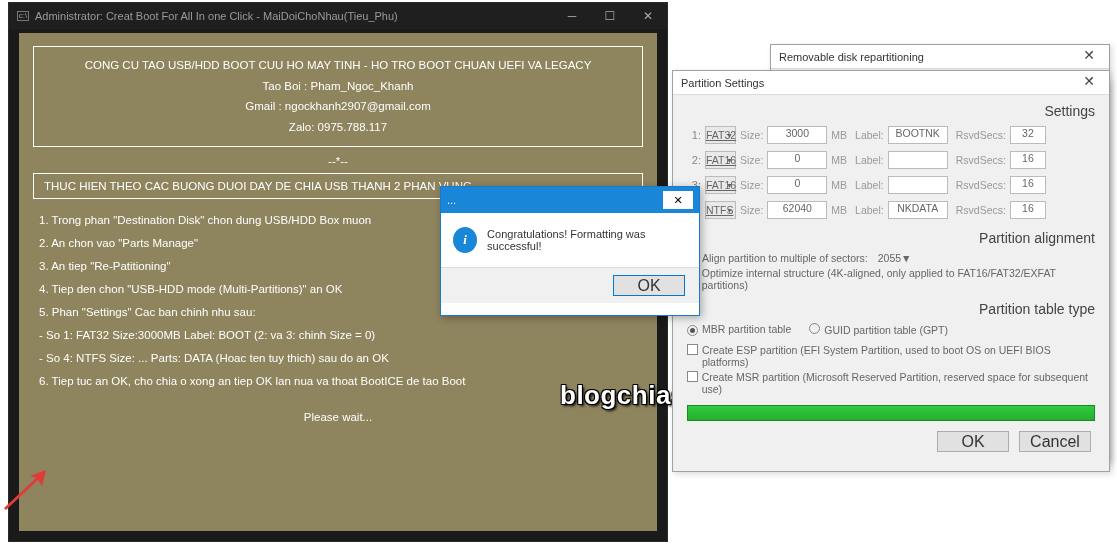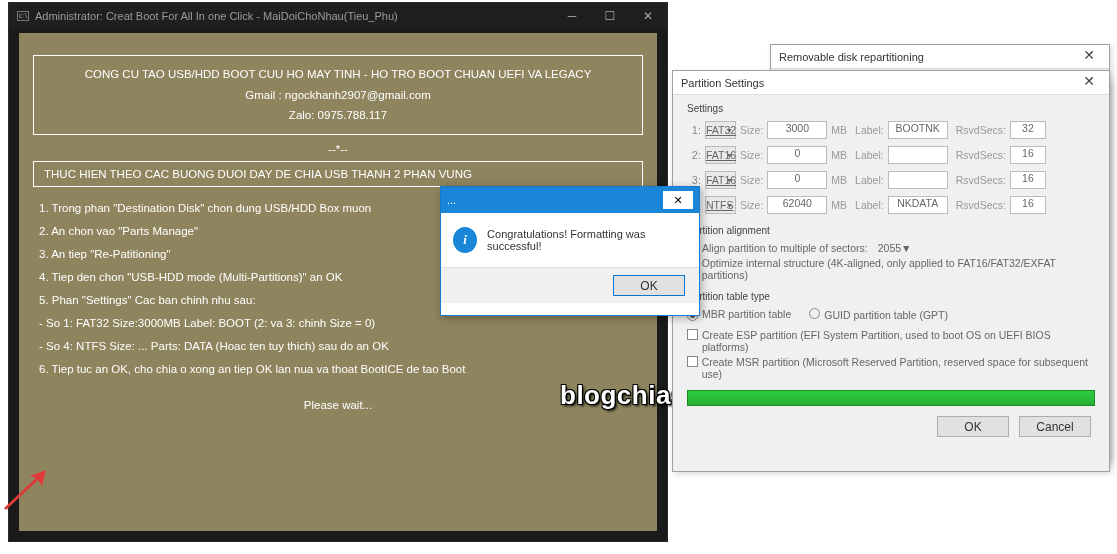--- a/index.html
+++ b/index.html
@@ -4,21 +4,21 @@
 <style>
 * { margin:0; padding:0; box-sizing:border-box; font-family:"Segoe UI",Tahoma,sans-serif; }
 body { width:1117px; height:554px; background:#fff; overflow:hidden; position:relative; }
 
 
 .console-win { position:absolute; left:8px; top:2px; width:660px; height:540px; background:#1a1a1a; border:1px solid #2a2a2a; }
 .console-title { height:26px; background:#1f1f1f; color:#9a9a9a; font-size:11px; line-height:26px; padding-left:8px; display:flex; align-items:center; }
 .console-title .t-icon { display:inline-block; width:12px; height:10px; border:1px solid #777; margin-right:6px; font-size:8px; line-height:8px; text-align:center; }
 .console-ctrls { position:absolute; right:0; top:0; display:flex; }
 .console-ctrls div { width:38px; height:26px; color:#aaa; font-size:12px; display:flex; align-items:center; justify-content:center; }
-.console-body { position:absolute; left:10px; top:30px; right:10px; bottom:10px; background:#8e845e; padding:14px 10px; font-family:Consolas,monospace; color:#fff; font-size:11.5px; overflow:hidden; }
+.console-body { position:absolute; left:10px; top:30px; right:10px; bottom:10px; background:#8e845e; padding:5px 10px; font-family:Consolas,monospace; color:#fff; font-size:11.5px; overflow:hidden; }
 .c-box { border:1px solid #fff; margin:8px 4px; padding:8px 12px; text-align:center; line-height:1.8; }
 .c-mid { text-align:center; margin:6px 0; }
 .c-rule { border:1px solid #fff; margin:2px 4px 10px; padding:6px 10px; }
 .c-lines { padding:0 10px; line-height:2.0; }
 
 
 .arrow { position:absolute; left:2px; top:470px; width:44px; height:40px; }
 .arrow svg { width:100%; height:100%; }
 
 
@@ -27,37 +27,37 @@
 .dlg-close { position:absolute; right:6px; top:2px; width:28px; height:18px; color:#444; font-size:14px; text-align:center; }
 .part-dlg { left:770px; top:44px; width:340px; height:420px; }
 .part-table { padding:8px 12px; font-size:11px; color:#444; }
 .part-table .hdr { display:flex; gap:20px; border-bottom:1px solid #ccc; padding-bottom:2px; }
 .rdp-dlg { left:750px; top:80px; width:360px; height:380px; }
 
 
 .set-dlg { left:672px; top:70px; width:438px; height:402px; }
 .set-body { padding:8px 14px; color:#666; }
 .set-grp { margin-bottom:10px; }
-.set-lbl { font-weight:400; color:#444; margin-bottom:6px; font-size:10px; }
+.set-lbl { font-weight:400; color:#444; margin-bottom:6px; font-size:14px;text-align:right; }
 .row { display:flex; align-items:center; gap:4px; margin-bottom:5px; height:20px; }
 .row .num { width:14px; text-align:right; color:#888; }
 .row .sel { width:31px; height:18px; background:#e9e9e9; border:1px solid #bbb; font-size:10.5px; display:flex; align-items:center; padding-left:0; position:relative; color:#666;text-decoration:underline; }
 .row .sel .dd { position:absolute; right:2px; font-size:7px; color:#666; }
 .row .txt { color:#999; font-size:10.5px; }
 .row .inp { width:60px; height:18px; border:1px solid #bbb; background:#fff; font-size:10.5px; text-align:center; color:#666; }
 .row .inp.sm { width:36px; }
 .row .inp.lbl { width:60px; text-align:center; }
 .chk-row { font-size:10.5px; color:#666; margin:3px 0; display:flex; gap:4px; }
 .chk { width:11px; height:11px; border:1px solid #888; display:inline-block; background:#fff; font-size:8px; text-align:center; line-height:9px; color:#333; }
 .rad-row { display:flex; gap:18px; font-size:10.5px; color:#666; margin:4px 0 8px; }
 .rad { width:11px; height:11px; border:1px solid #888; border-radius:50%; display:inline-flex; align-items:center; justify-content:center; margin-right:4px; }
 .rad.on::after { content:''; width:5px; height:5px; border-radius:50%; background:#555; }
 .prog { height:16px; background:linear-gradient(#2ecc40,#27ae30); border:1px solid #1a8a22; margin:10px 0; }
 .btn-row { display:flex; gap:10px; justify-content:flex-end; padding-right:4px; }
-.btn { width:72px; height:21px; border:1px solid #adadad; background:#e1e1e1; font-size:12px; color:#333; display:flex; align-items:center; justify-content:center; }
+.btn { width:72px; height:21px; border:1px solid #adadad; background:#e1e1e1; font-size:16px; color:#333; display:flex; align-items:center; justify-content:center; }
 
 
 .msg-dlg { position:absolute; left:440px; top:186px; width:260px; height:130px; background:#fff; border:1px solid #1979ca; box-shadow:2px 2px 8px rgba(0,0,0,.3); }
 .msg-tb { height:26px; background:#1a86d8; display:flex; align-items:center; justify-content:space-between; padding:0 6px; color:#fff; font-size:11px; }
 .msg-tb .x { width:30px; height:18px; background:#fff; color:#000; font-size:11px; display:flex; align-items:center; justify-content:center; }
 .msg-body { padding:14px 12px; display:flex; align-items:center; gap:10px; font-size:11px; color:#333; }
 .info-ico { width:26px; height:26px; border-radius:50%; background:#1a86d8; color:#fff; font-size:13px; font-weight:bold; display:flex; align-items:center; justify-content:center; font-style:italic; font-family:Georgia,serif; }
 .msg-btns { border-top:1px solid #ddd; background:#f0f0f0; height:36px; display:flex; align-items:center; justify-content:flex-end; padding-right:14px; }
 .msg-btns .btn { width:72px; border:1px solid #0078d7; }
 
@@ -73,20 +73,21 @@
     <span>Administrator:  Creat Boot For All  In one Click - MaiDoiChoNhau(Tieu_Phu)</span>
     <div class="console-ctrls">
       <div>─</div>
       <div>☐</div>
       <div>✕</div>
     </div>
   </div>
   <div class="console-body">
     <div class="c-box">
       <div>CONG CU TAO USB/HDD BOOT CUU HO MAY TINH - HO TRO BOOT CHUAN UEFI VA LEGACY</div>
+      <div>Tao Boi : Pham_Ngoc_Khanh</div>
       <div>Gmail : ngockhanh2907@gmail.com</div>
       <div>Zalo: 0975.788.117</div>
     </div>
     <div class="c-mid">--*--</div>
     <div class="c-rule">THUC HIEN THEO CAC BUONG DUOI DAY DE CHIA USB THANH 2 PHAN VUNG</div>
     <div class="c-lines">
       <div>1.  Trong phan  "Destination Disk"  chon dung USB/HDD Box muon</div>
       <div>2.  An chon vao "Parts Manage"</div>
       <div>3.  An tiep "Re-Patitioning"</div>
       <div>4.  Tiep den chon "USB-HDD mode (Multi-Partitions)" an OK</div>

